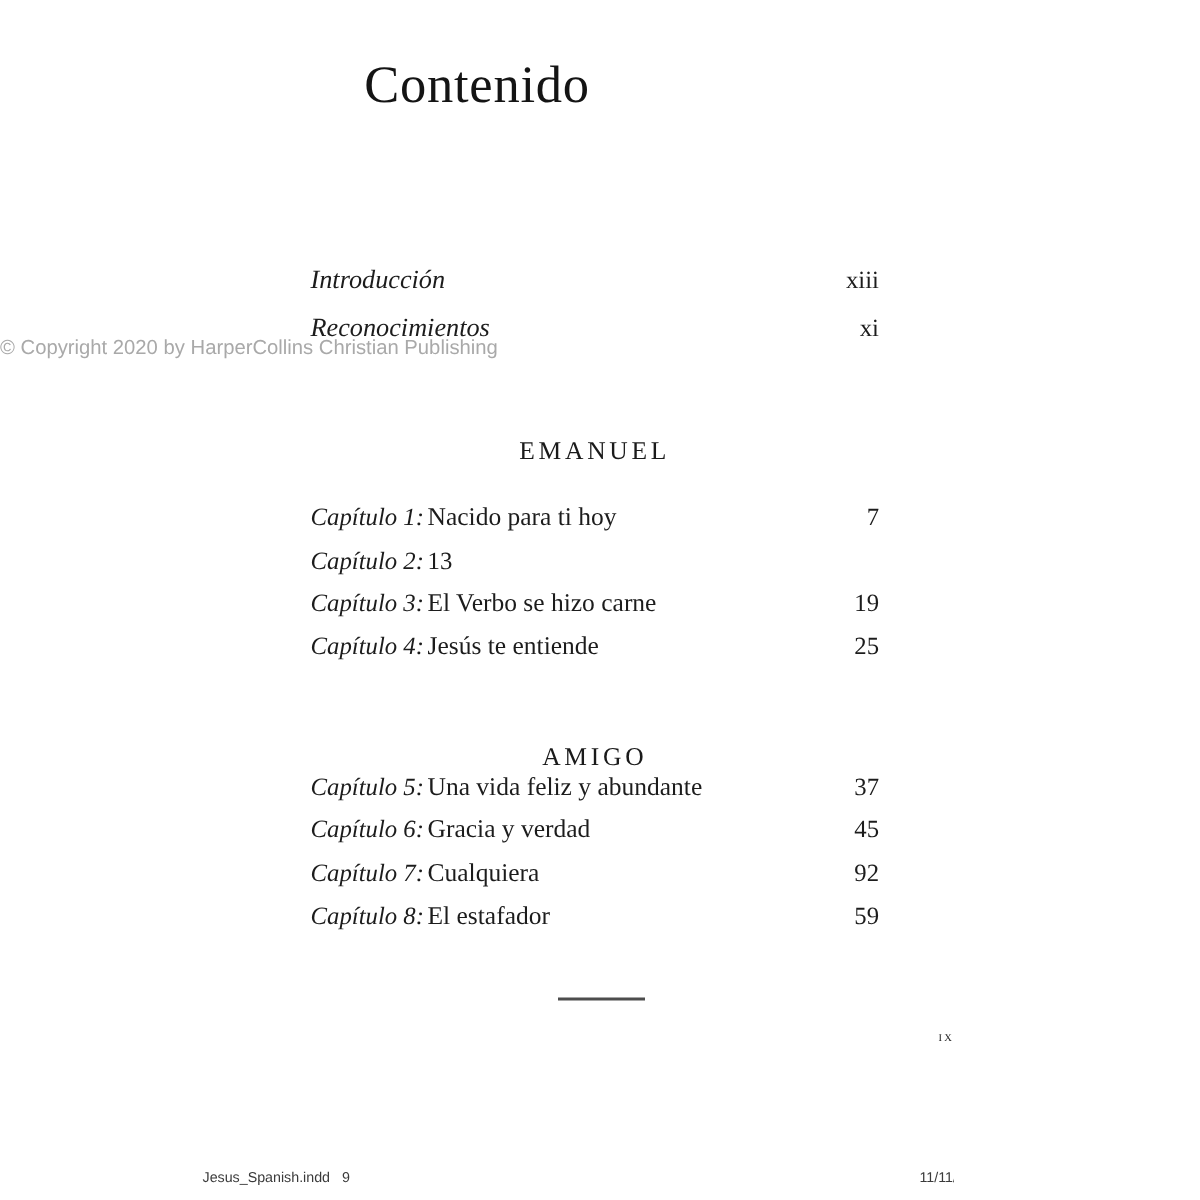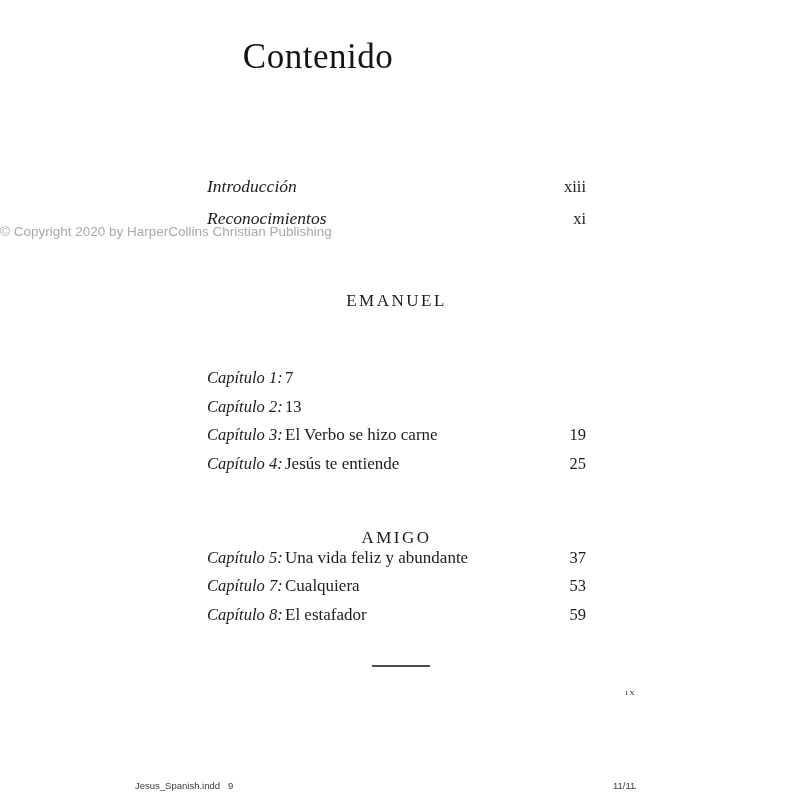--- a/index.html
+++ b/index.html
@@ -59,21 +59,21 @@
     pointer-events: none;
   }
   .section-heading {
     text-align: center;
     font-size: 17px;
     letter-spacing: 2.5px;
     color: #1a1a1a;
     margin: 0;
     font-weight: 400;
   }
-  .section-emanuel .section-heading { margin-top: 54px; margin-bottom: 57px; }
+  .section-emanuel .section-heading { margin-top: 54px; margin-bottom: 24px; }
   .section-amigo .section-heading { margin-top: 45px; }
   .toc-row {
     display: flex;
     align-items: baseline;
     height: 28.7px;
   }
   .chapter-label {
     font-style: italic;
     font-size: 16.5px;
     width: 78px;
@@ -133,20 +133,21 @@
         <span class="fm-label">Reconocimientos</span>
         <span class="page-num">xi</span>
       </div>
     </div>
 
     <div class="section section-emanuel">
       <h2 class="section-heading">EMANUEL</h2>
 
       <div class="toc-row">
         <span class="chapter-label">Capítulo 1:</span>
+        <span class="chapter-title">Nacido para ti hoy</span>
         <span class="page-num">7</span>
       </div>
       <div class="toc-row">
         <span class="chapter-label">Capítulo 2:</span>
         <span class="page-num">13</span>
       </div>
       <div class="toc-row">
         <span class="chapter-label">Capítulo 3:</span>
         <span class="chapter-title">El Verbo se hizo carne</span>
         <span class="page-num">19</span>
@@ -160,23 +161,28 @@
 
     <div class="section section-amigo">
       <h2 class="section-heading">AMIGO</h2>
 
       <div class="toc-row">
         <span class="chapter-label">Capítulo 5:</span>
         <span class="chapter-title">Una vida feliz y abundante</span>
         <span class="page-num">37</span>
       </div>
       <div class="toc-row">
+        <span class="chapter-label">Capítulo 6:</span>
+        <span class="chapter-title">Gracia y verdad</span>
+        <span class="page-num">45</span>
+      </div>
+      <div class="toc-row">
         <span class="chapter-label">Capítulo 7:</span>
         <span class="chapter-title">Cualquiera</span>
-        <span class="page-num">53</span>
+        <span class="page-num">92</span>
       </div>
       <div class="toc-row">
         <span class="chapter-label">Capítulo 8:</span>
         <span class="chapter-title">El estafador</span>
         <span class="page-num">59</span>
       </div>
     </div>
 
   </div>
 

